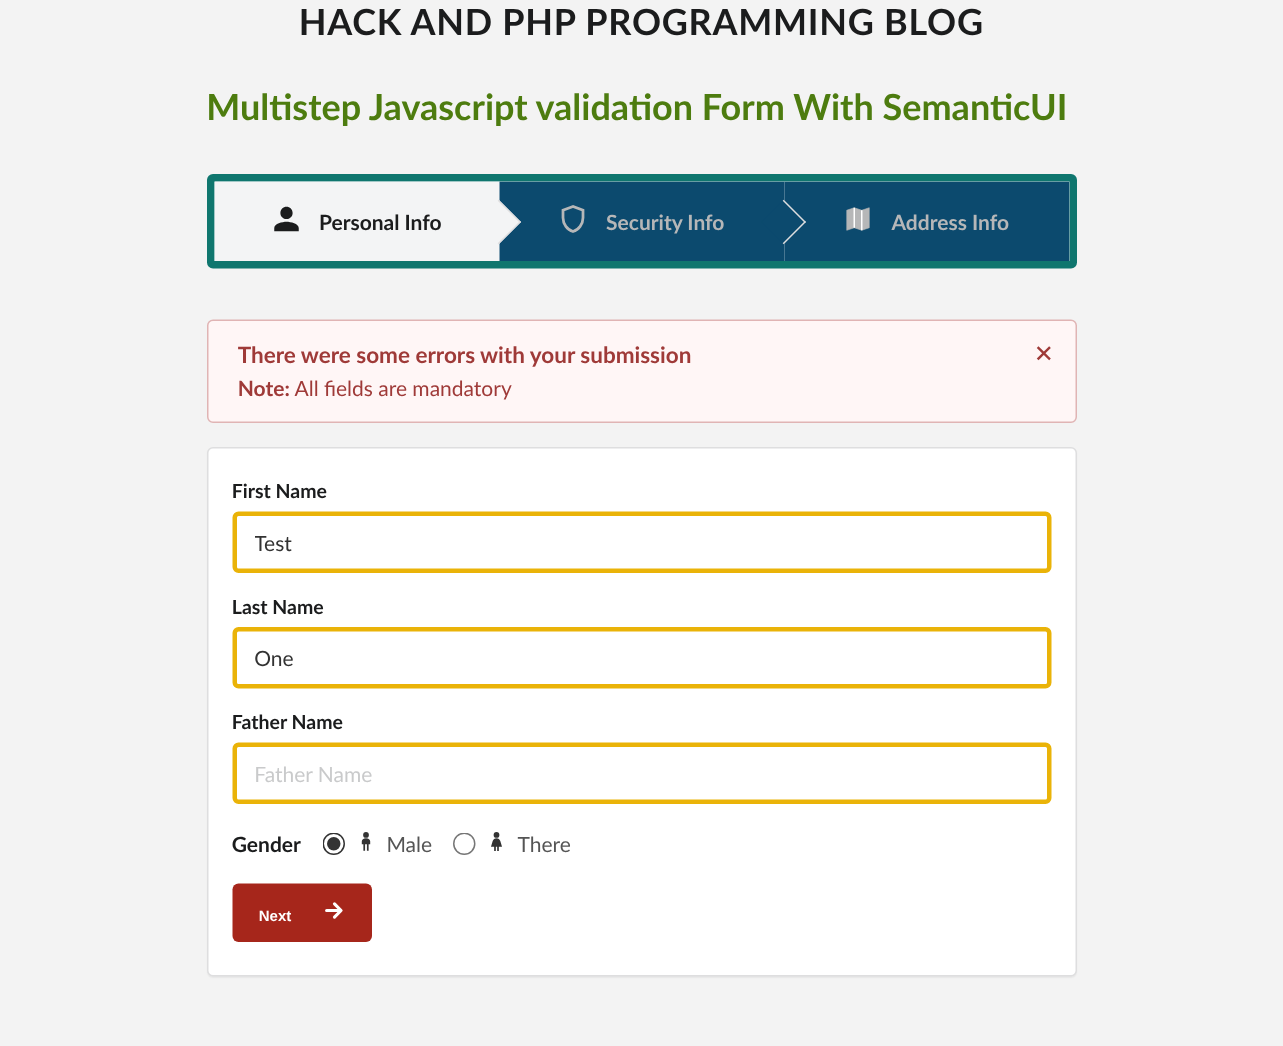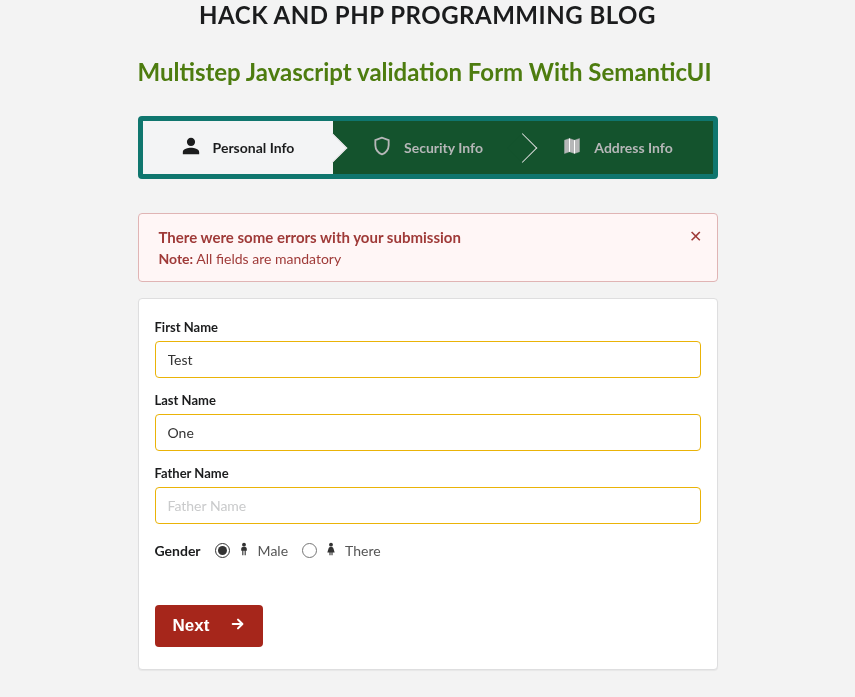--- a/index.html
+++ b/index.html
@@ -36,21 +36,21 @@
     margin-bottom: 34px;
   }
   .step {
     flex: 1;
     display: flex;
     align-items: center;
     justify-content: center;
     padding: 14px 8px;
     position: relative;
     gap: 12px;
-    background: #14532d;
+    background: #0c4a6e;
     color: #b6b7b8;
     font-weight: 700;
     font-size: 14px;
   }
   .step.active { background: #f3f4f5; color: #1b1c1d; }
   .step:not(:last-child)::after {
     content: '';
     position: absolute;
     right: -10px;
     top: 50%;
@@ -93,21 +93,21 @@
   .field label {
     display: block;
     font-size: 13px;
     font-weight: 700;
     margin-bottom: 6px;
     color: #1b1c1d;
   }
   .field input[type="text"] {
     width: 100%;
     padding: 9px 12px;
-    border: 1px solid #eab308;
+    border: 3px solid #eab308;
     border-radius: 4px;
     font-size: 14px;
     font-family: inherit;
     color: #333;
   }
   .field input::placeholder { color: #c9cacb; }
 
   .gender-row {
     display: flex; align-items: center; gap: 14px;
     font-size: 14px; font-weight: 700;
@@ -122,24 +122,23 @@
     width: 15px; height: 15px; accent-color: #333;
   }
 
   .next-btn {
     display: inline-flex; align-items: flex-end; gap: 22px;
     background: #a6261b;
     color: #fff;
     border: none;
     border-radius: 4px;
     padding: 11px 18px;
-    font-size: 17px;
+    font-size: 10px;
     font-weight: 700;
     cursor: pointer;
-    margin-top: 28px;
   }
   .next-btn svg { width: 14px; height: 14px; fill: #fff; }
 </style>
 </head>
 <body>
 
 <div class="container">
   <h1 class="site-title">HACK AND PHP PROGRAMMING BLOG</h1>
   <h2 class="subtitle">Multistep Javascript validation Form With SemanticUI</h2>
 

